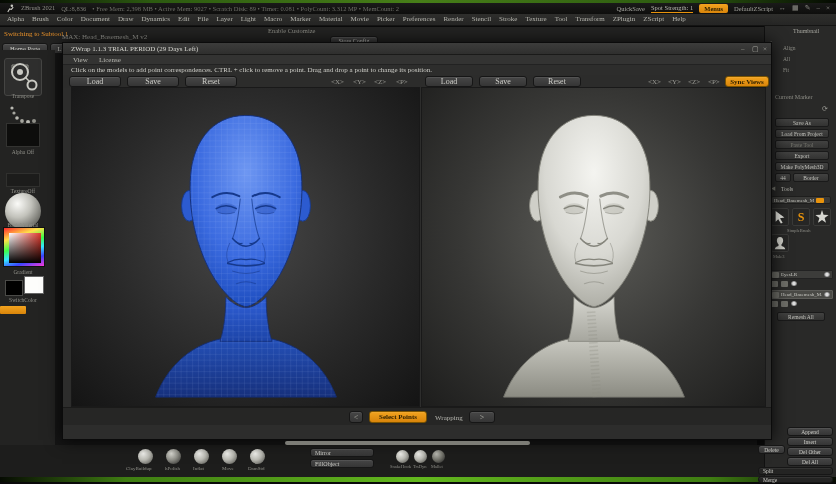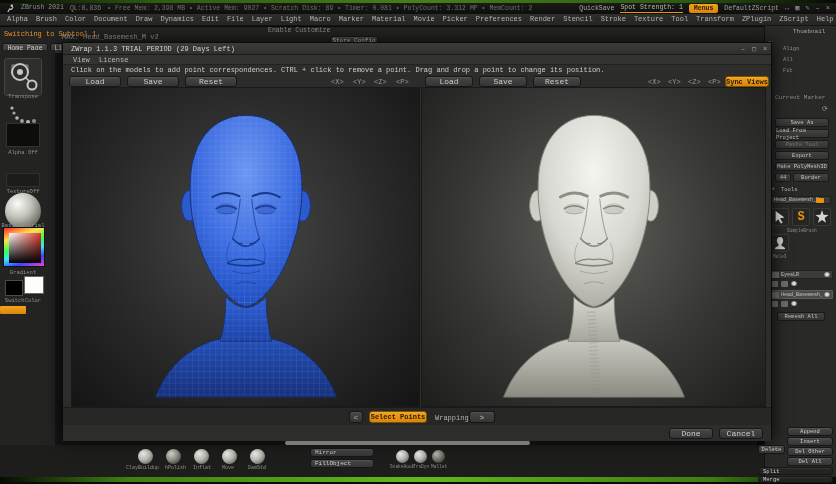--- a/index.html
+++ b/index.html
@@ -1,18 +1,18 @@
 <!DOCTYPE html>
 <html><head>
 <meta charset="utf-8">
 <style>
   *{margin:0;padding:0;box-sizing:border-box}
   html,body{background:#000}
   #stage{position:relative;width:836px;height:484px;background:#0a0a0a;overflow:hidden;
-         font-family:Liberation Mono, monospace;color:#b9b9b2;cursor:default}
+         font-family:Liberation Serif, serif;color:#b9b9b2;cursor:default}
   .abs{position:absolute}
   .t{position:absolute;white-space:nowrap;line-height:1}
   .gbtn{position:absolute;display:flex;align-items:center;justify-content:center;
         background:linear-gradient(#474747,#353535);border:1px solid #161616;border-radius:3px;
         color:#cdcdc8;font-size:8px;box-shadow:inset 0 1px 0 rgba(255,255,255,.07)}
   .obtn{background:linear-gradient(#f2a31f,#d9850b);color:#2e2000;border-color:#7a5300;font-weight:bold}
   .axis{position:absolute;color:#9a9a94;font-size:7px}
   .vp{position:absolute;top:44px;height:320px;border:1px solid #191919;overflow:hidden}
   .vp svg{position:absolute;left:50%;transform:translateX(-50%);top:12px}
   .shelf-label{position:absolute;width:46px;text-align:center;font-size:5.5px;color:#8f8f88}
@@ -279,24 +279,20 @@
       </svg>
     </div>
 
     <div class="abs" style="left:0;top:364px;width:708px;height:18px;background:#262625;border-top:1px solid #1a1a19">
       <div class="gbtn" style="left:286px;top:3px;width:14px;height:12px;color:#8f8f88;font-weight:bold">&lt;</div>
       <div class="gbtn obtn" style="left:306px;top:3px;width:58px;height:12px;font-size:7px">Select Points</div>
       <span class="t" style="left:372px;top:7px;font-size:7px;color:#b5b5ae">Wrapping</span>
       <div class="gbtn" style="left:406px;top:3px;width:26px;height:12px;color:#9f9f98;font-weight:bold">&gt;</div>
     </div>
 
-    <div class="abs" style="left:0;top:382px;width:708px;height:16px;background:#2d2d2c">
-      <div class="gbtn" style="left:606px;top:3px;width:44px;height:11px">Done</div>
-      <div class="gbtn" style="left:656px;top:3px;width:44px;height:11px">Cancel</div>
-    </div>
   </div>
 
   <div class="abs" style="left:285px;top:441px;width:245px;height:4px;background:#7c7c76;border-radius:2px;z-index:6"></div>
 
   <div class="abs" style="left:0;top:445px;width:764px;height:32px;background:#1d1d1c;z-index:2">
     <div class="sphere" style="left:138px;top:4px;width:15px;height:15px"></div>
     <div class="sphere" style="left:166px;top:4px;width:15px;height:15px;background:radial-gradient(circle at 35% 30%,#d9d9d2,#8f8f88 45%,#4a4a46 80%)"></div>
     <div class="sphere" style="left:194px;top:4px;width:15px;height:15px"></div>
     <div class="sphere" style="left:222px;top:4px;width:15px;height:15px"></div>
     <div class="sphere" style="left:250px;top:4px;width:15px;height:15px"></div>

